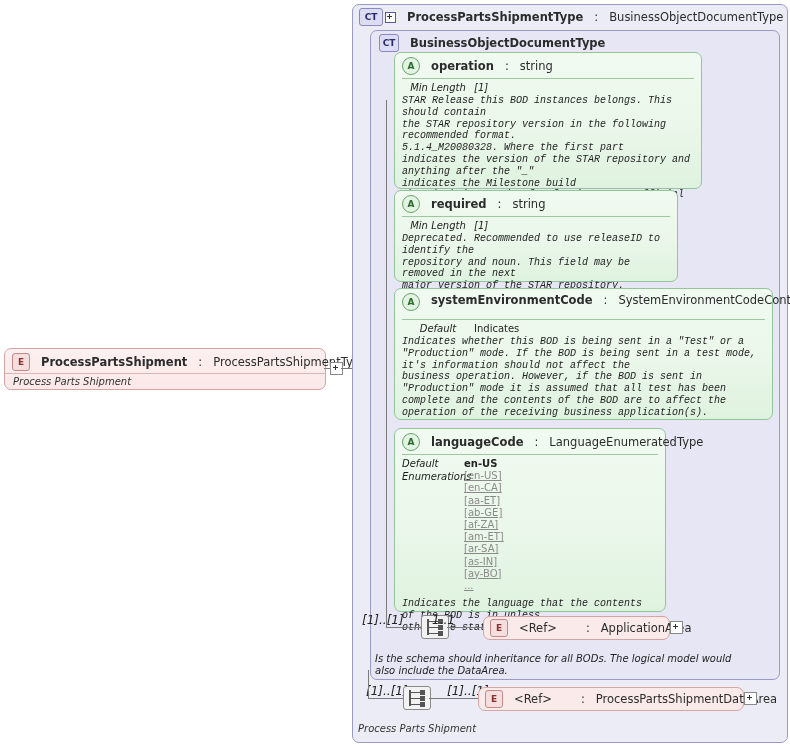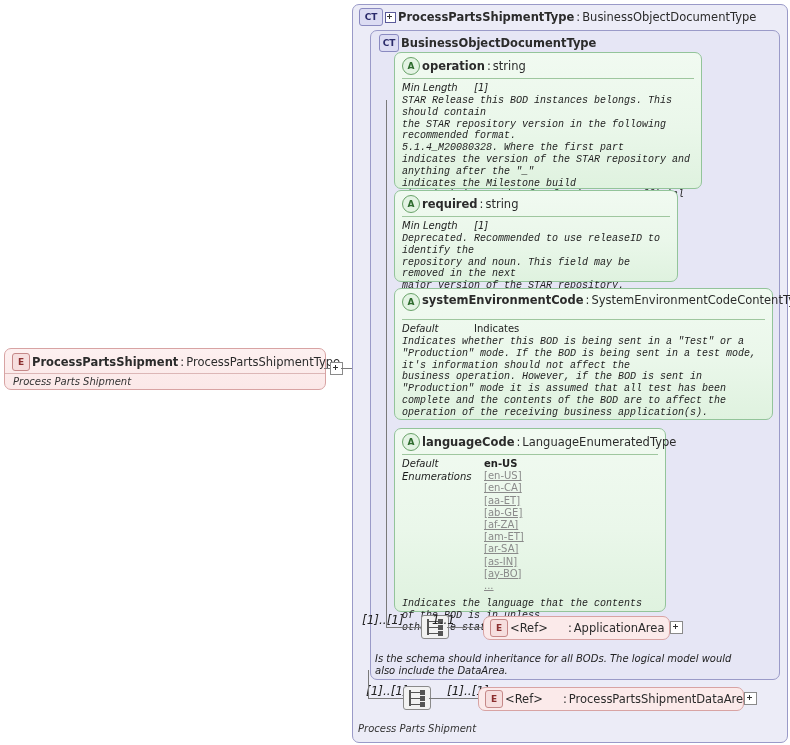--- a/index.html
+++ b/index.html
@@ -41,21 +41,21 @@
   }
   .refBox{
     position:absolute;
     border:1px solid #d8a3a3;
     border-radius:7px;
     background:#fbeaea;
   }
 
   
   .titleRow{
-    display:flex;align-items:center;gap:2px;
+    display:flex;align-items:center;gap:11px;
     padding:4px 7px 3px 7px;
     font-size:11.5px;
   }
   .titleRow .tname{font-weight:bold;color:#2b2b2b;}
   .titleRow .tsep{color:#2b2b2b;}
   .titleRow .ttype{color:#2b2b2b;}
 
   
   .badge{
     display:inline-flex;align-items:center;justify-content:center;
@@ -85,32 +85,33 @@
     position:absolute;width:11px;height:11px;border:1px solid #8a8a8a;background:#fff;
   }
   .expandsq:before{content:"";position:absolute;left:2px;top:4px;width:5px;height:1px;background:#333;}
   .expandsq:after{content:"";position:absolute;left:4px;top:2px;width:1px;height:5px;background:#333;}
 
   
   .hr{height:1px;background:#9fc79f;margin:0 7px;}
   .facets{
     display:flex;font-style:italic;font-size:10px;color:#222;
     padding:3px 7px 0 7px;
+    text-align:center;
   }
   .facetLabel{width:72px;flex:none;font-style:italic;}
   .facetVal{white-space:pre;}
   .docText{
     font-style:italic;font-size:10px;color:#222;
     padding:2px 7px 4px 7px;line-height:1.18;white-space:pre-line;font-family:Liberation Mono, monospace;
   }
 
   
   .enumWrap{display:flex;padding:3px 7px 0 7px;font-size:10px;}
   .enumLabels{width:62px;flex:none;font-style:italic;line-height:1.25;}
-  .enumValues{line-height:1.22;margin-left:20px;}
+  .enumValues{line-height:1.22;}
   .enumValues .first{font-weight:bold;color:#222;}
   .enumValues .item{color:#8a8a8a;text-decoration:underline;}
 
   
   .line{position:absolute;background:#7a7a7a;}
   .seqIcon{
     position:absolute;width:26px;height:22px;
     border:1px solid #8a8a8a;border-radius:3px;background:#f2f2f2;
   }
   .seqIcon .bar{position:absolute;left:5px;top:3px;width:2px;height:16px;background:#555;}

